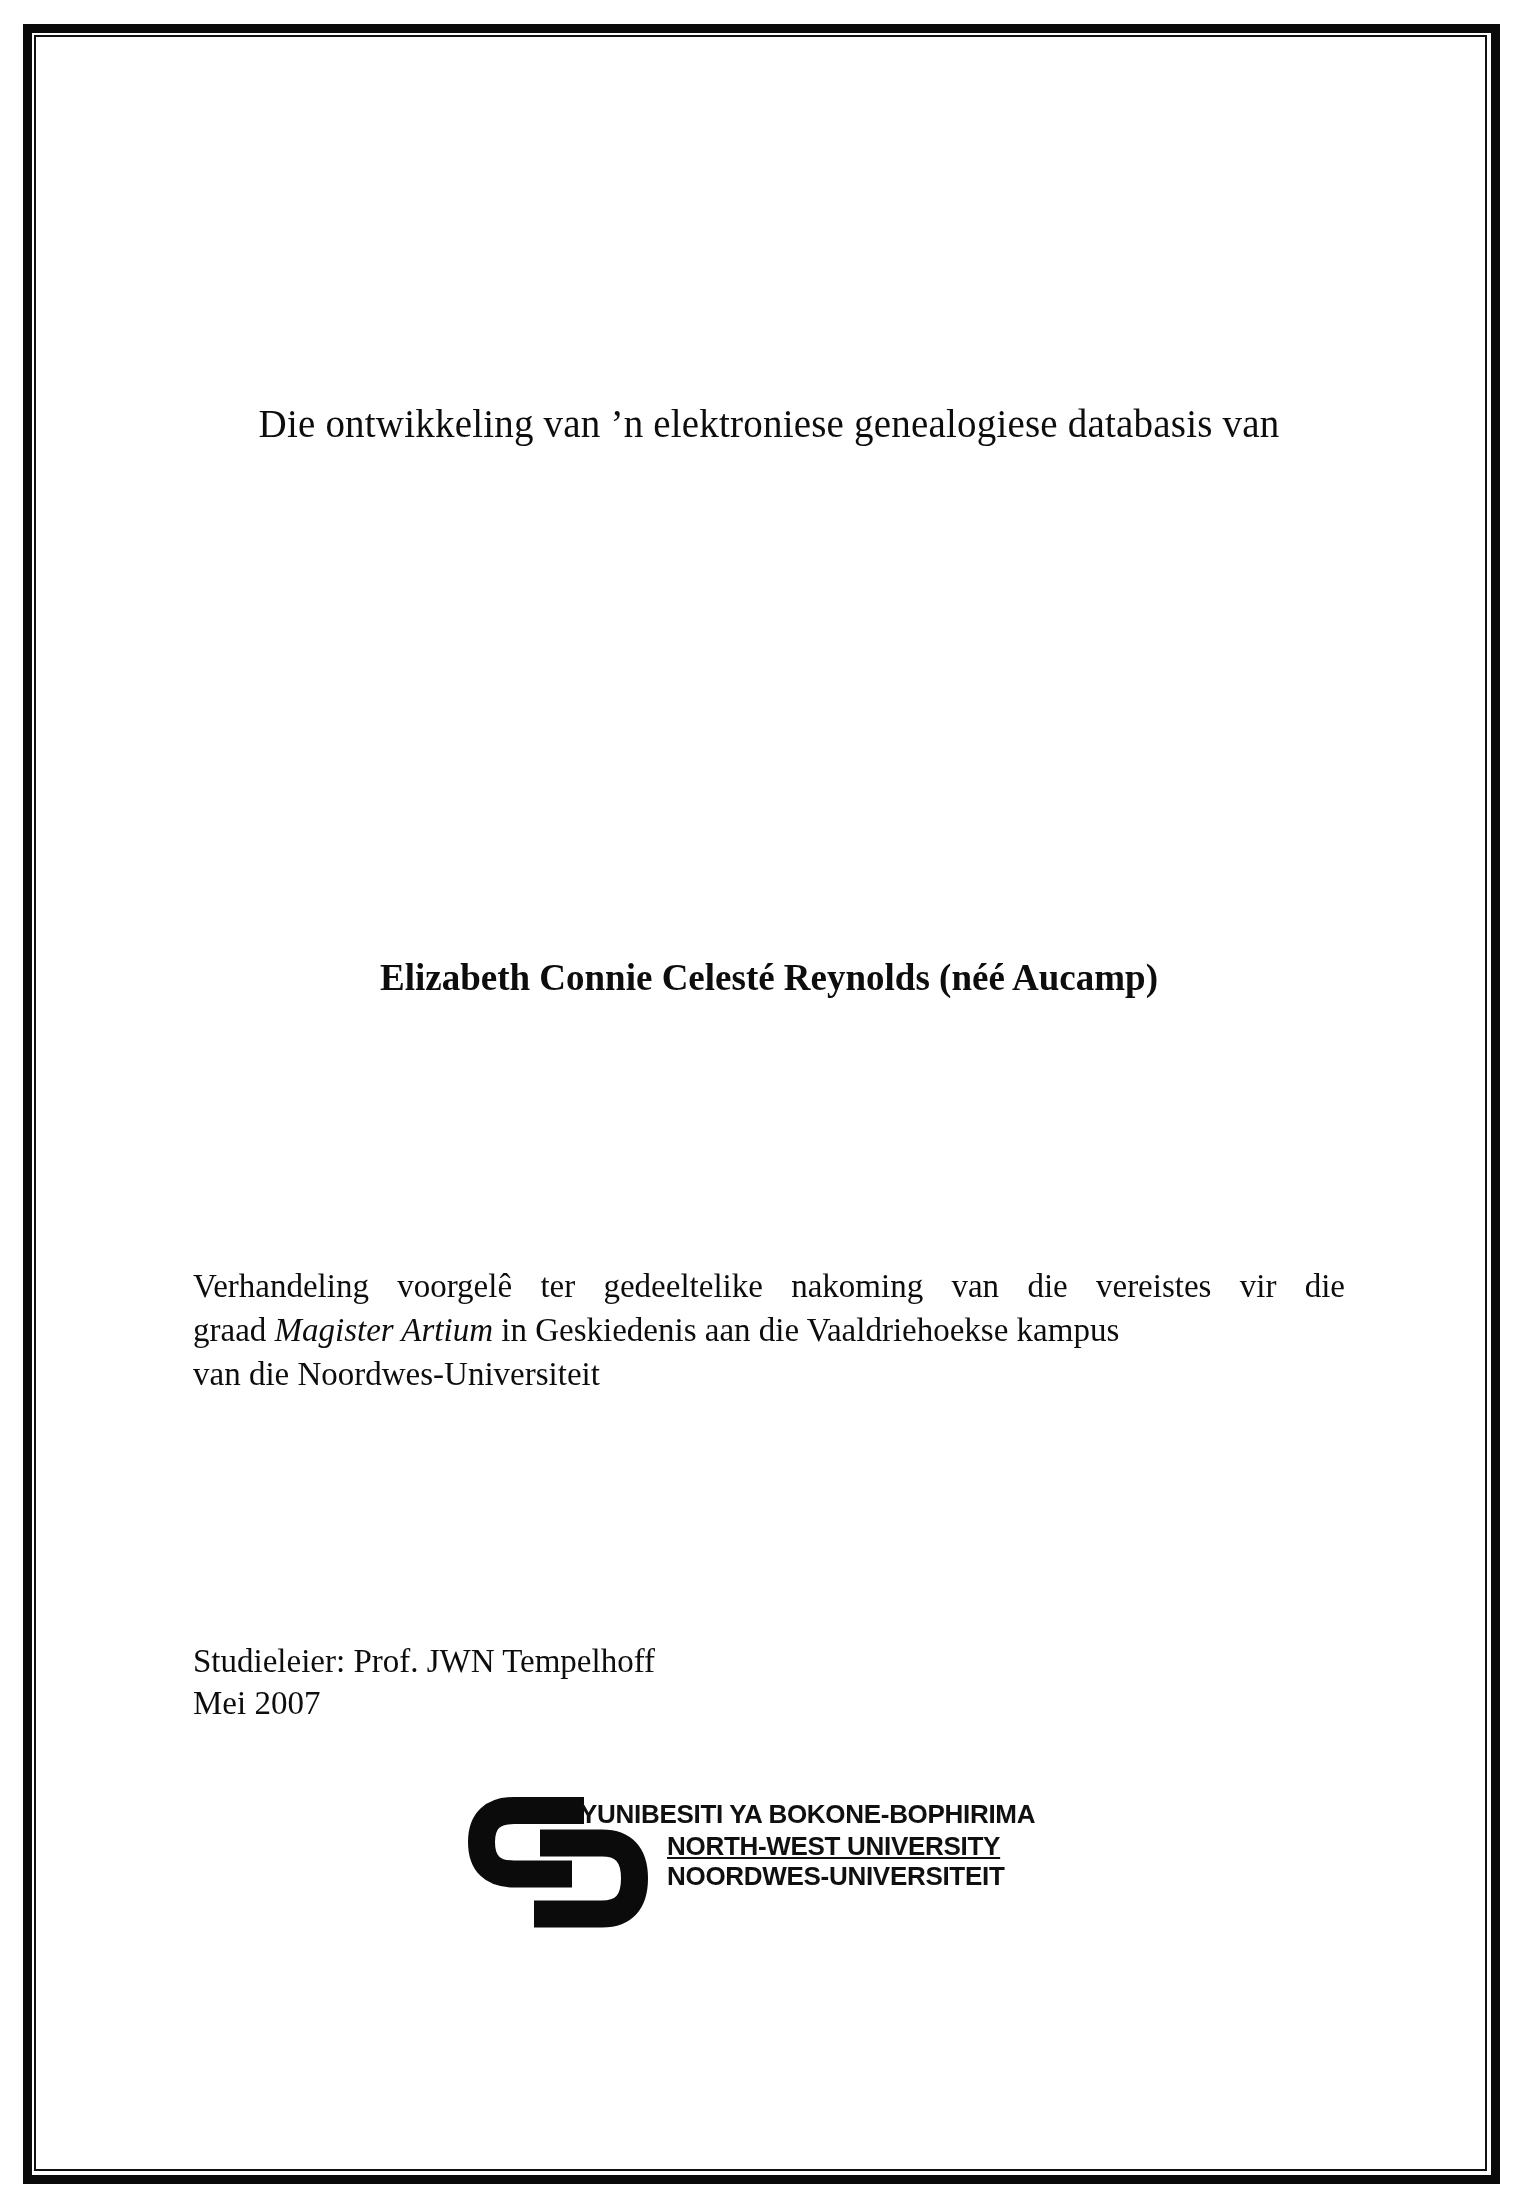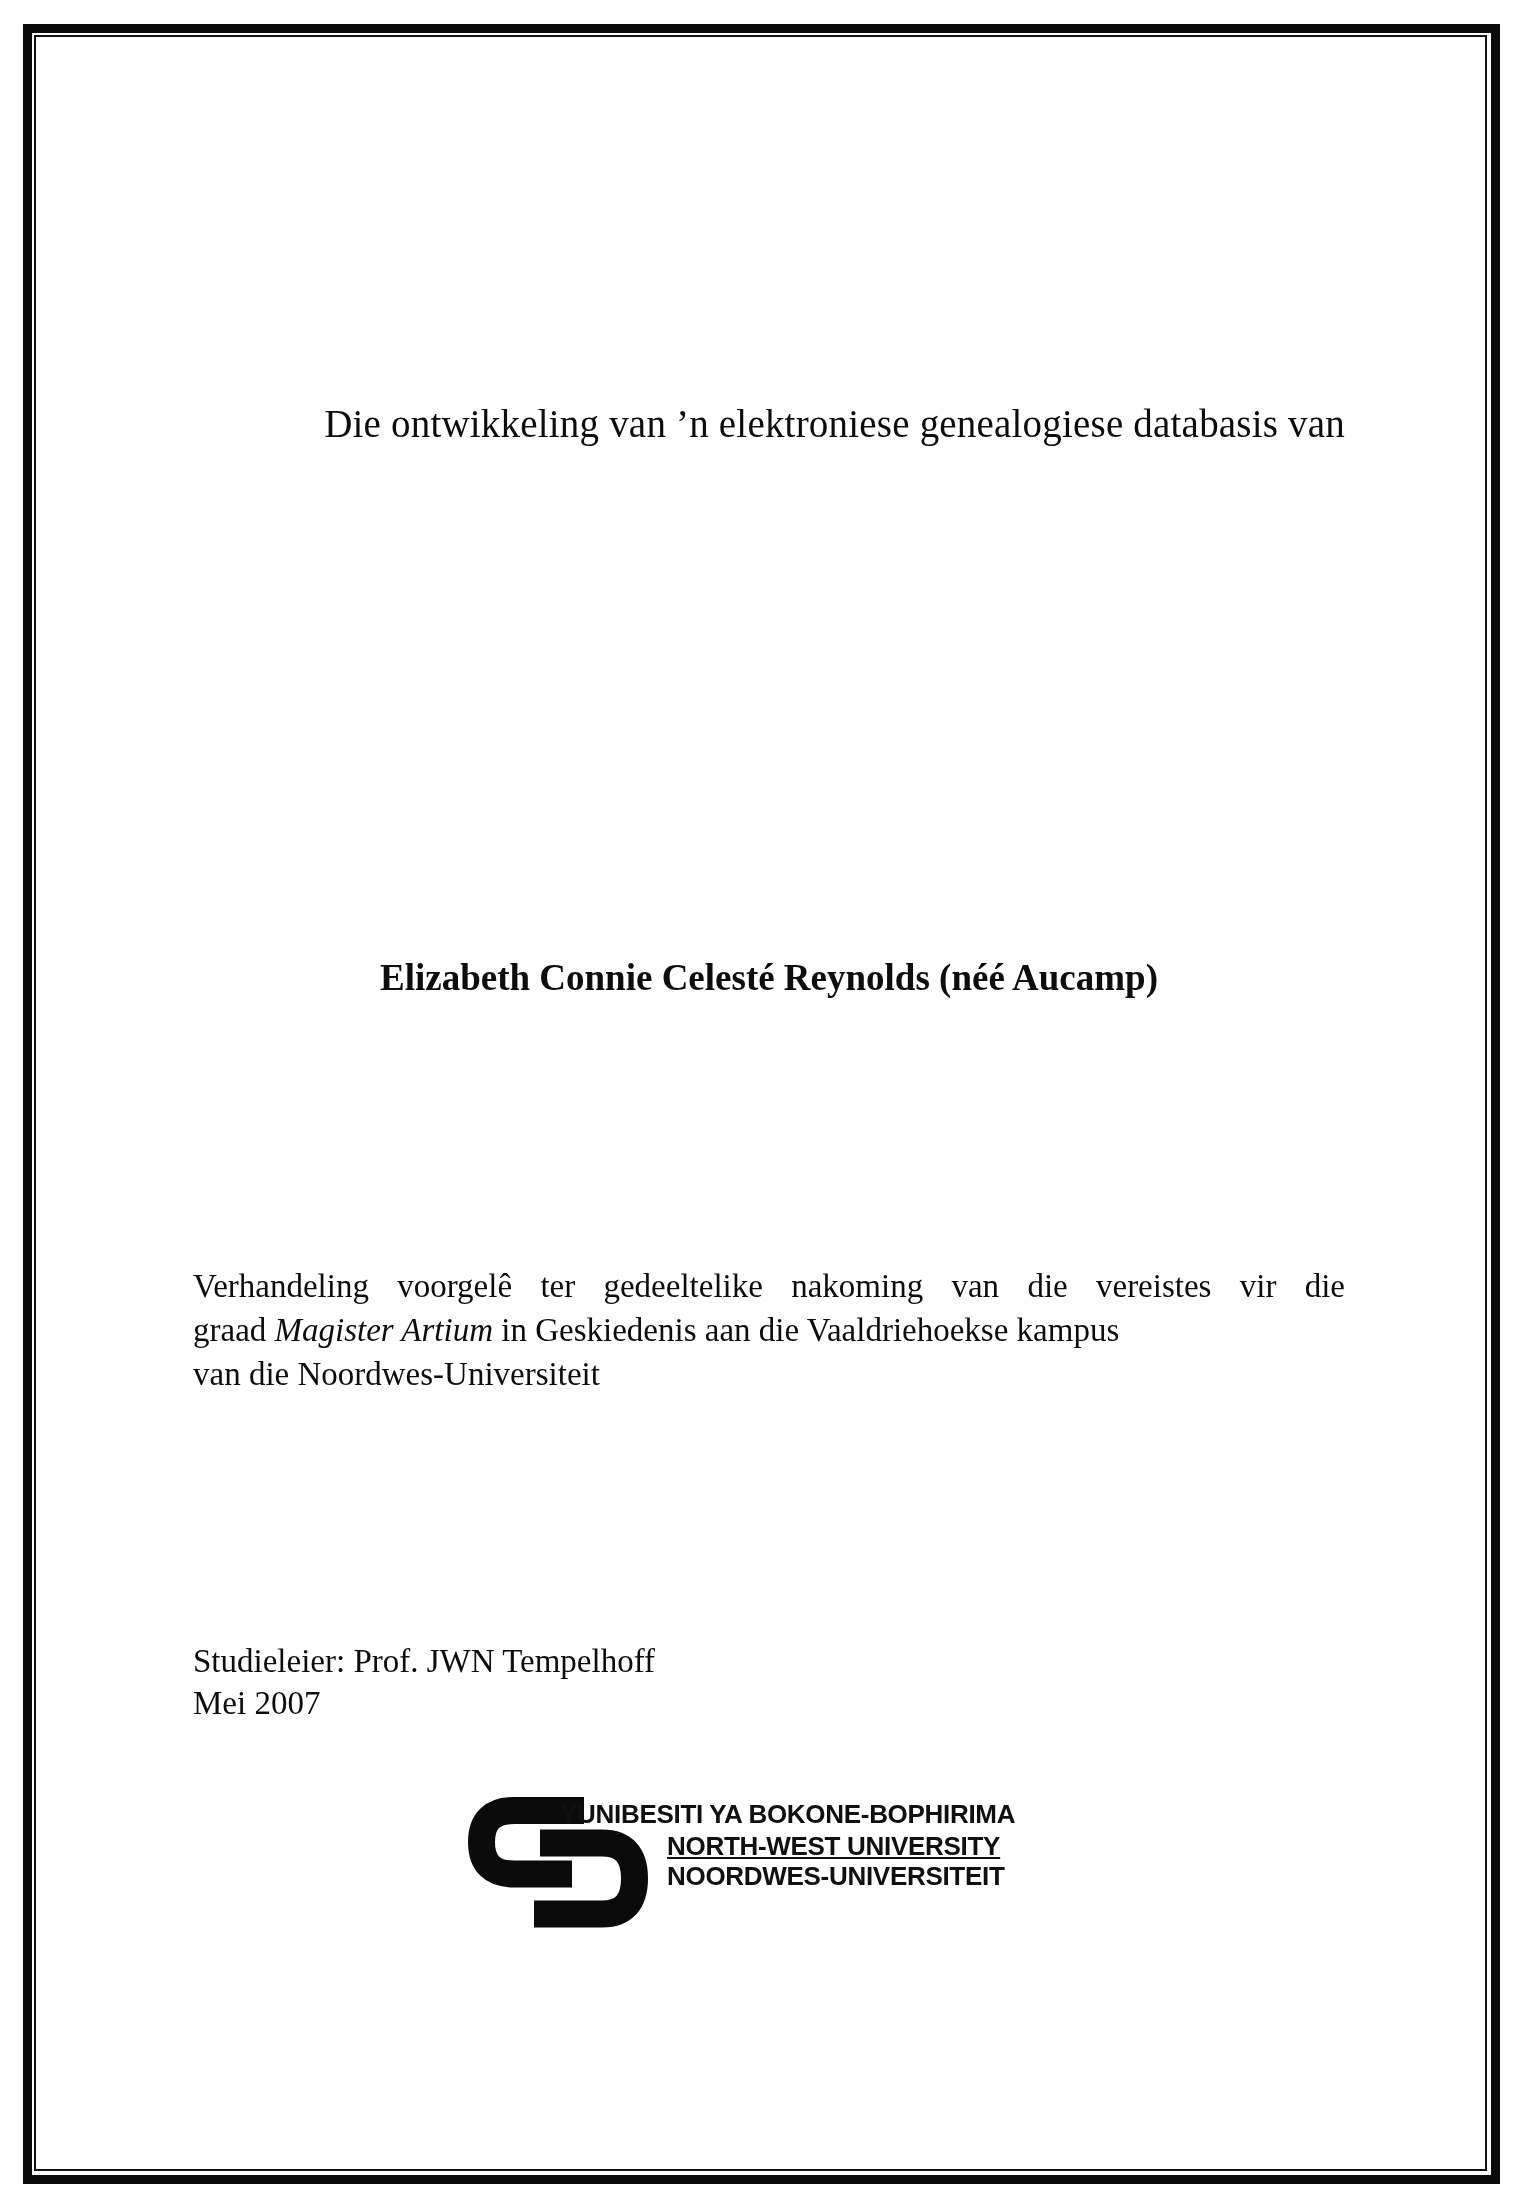--- a/index.html
+++ b/index.html
@@ -30,21 +30,21 @@
     width: 1453px; height: 2136px;
     border: 2px solid #111111;
     box-sizing: border-box;
   }
   .content-block { position: absolute; left: 193px; width: 1152px; }
 
   .thesis-title {
     top: 388px;
     font-size: 39px;
     line-height: 72px;
-    text-align: right;
+    text-align: center;
     letter-spacing: 0.2px;
   }
   .byline {
     top: 797px;
     font-size: 34px;
     line-height: 40px;
     text-align: center;
   }
   .author-name {
     top: 955px;
@@ -80,21 +80,21 @@
   .logo-text {
     position: absolute;
     font-family: "Liberation Sans", sans-serif;
     font-weight: 700;
     font-size: 26px;
     line-height: 30px;
     letter-spacing: -0.3px;
     color: #101010;
     white-space: nowrap;
   }
-  .logo-line1 { left: 560px; top: 1799px; }
+  .logo-line1 { left: 580px; top: 1799px; }
   .logo-line2 { left: 667px; top: 1831px; text-decoration: underline; }
   .logo-line3 { left: 667px; top: 1861px; }
 </style>
 </head>
 <body>
 
 <div class="page">
 
   <div class="outer-frame"></div>
   <div class="inner-frame"></div>

